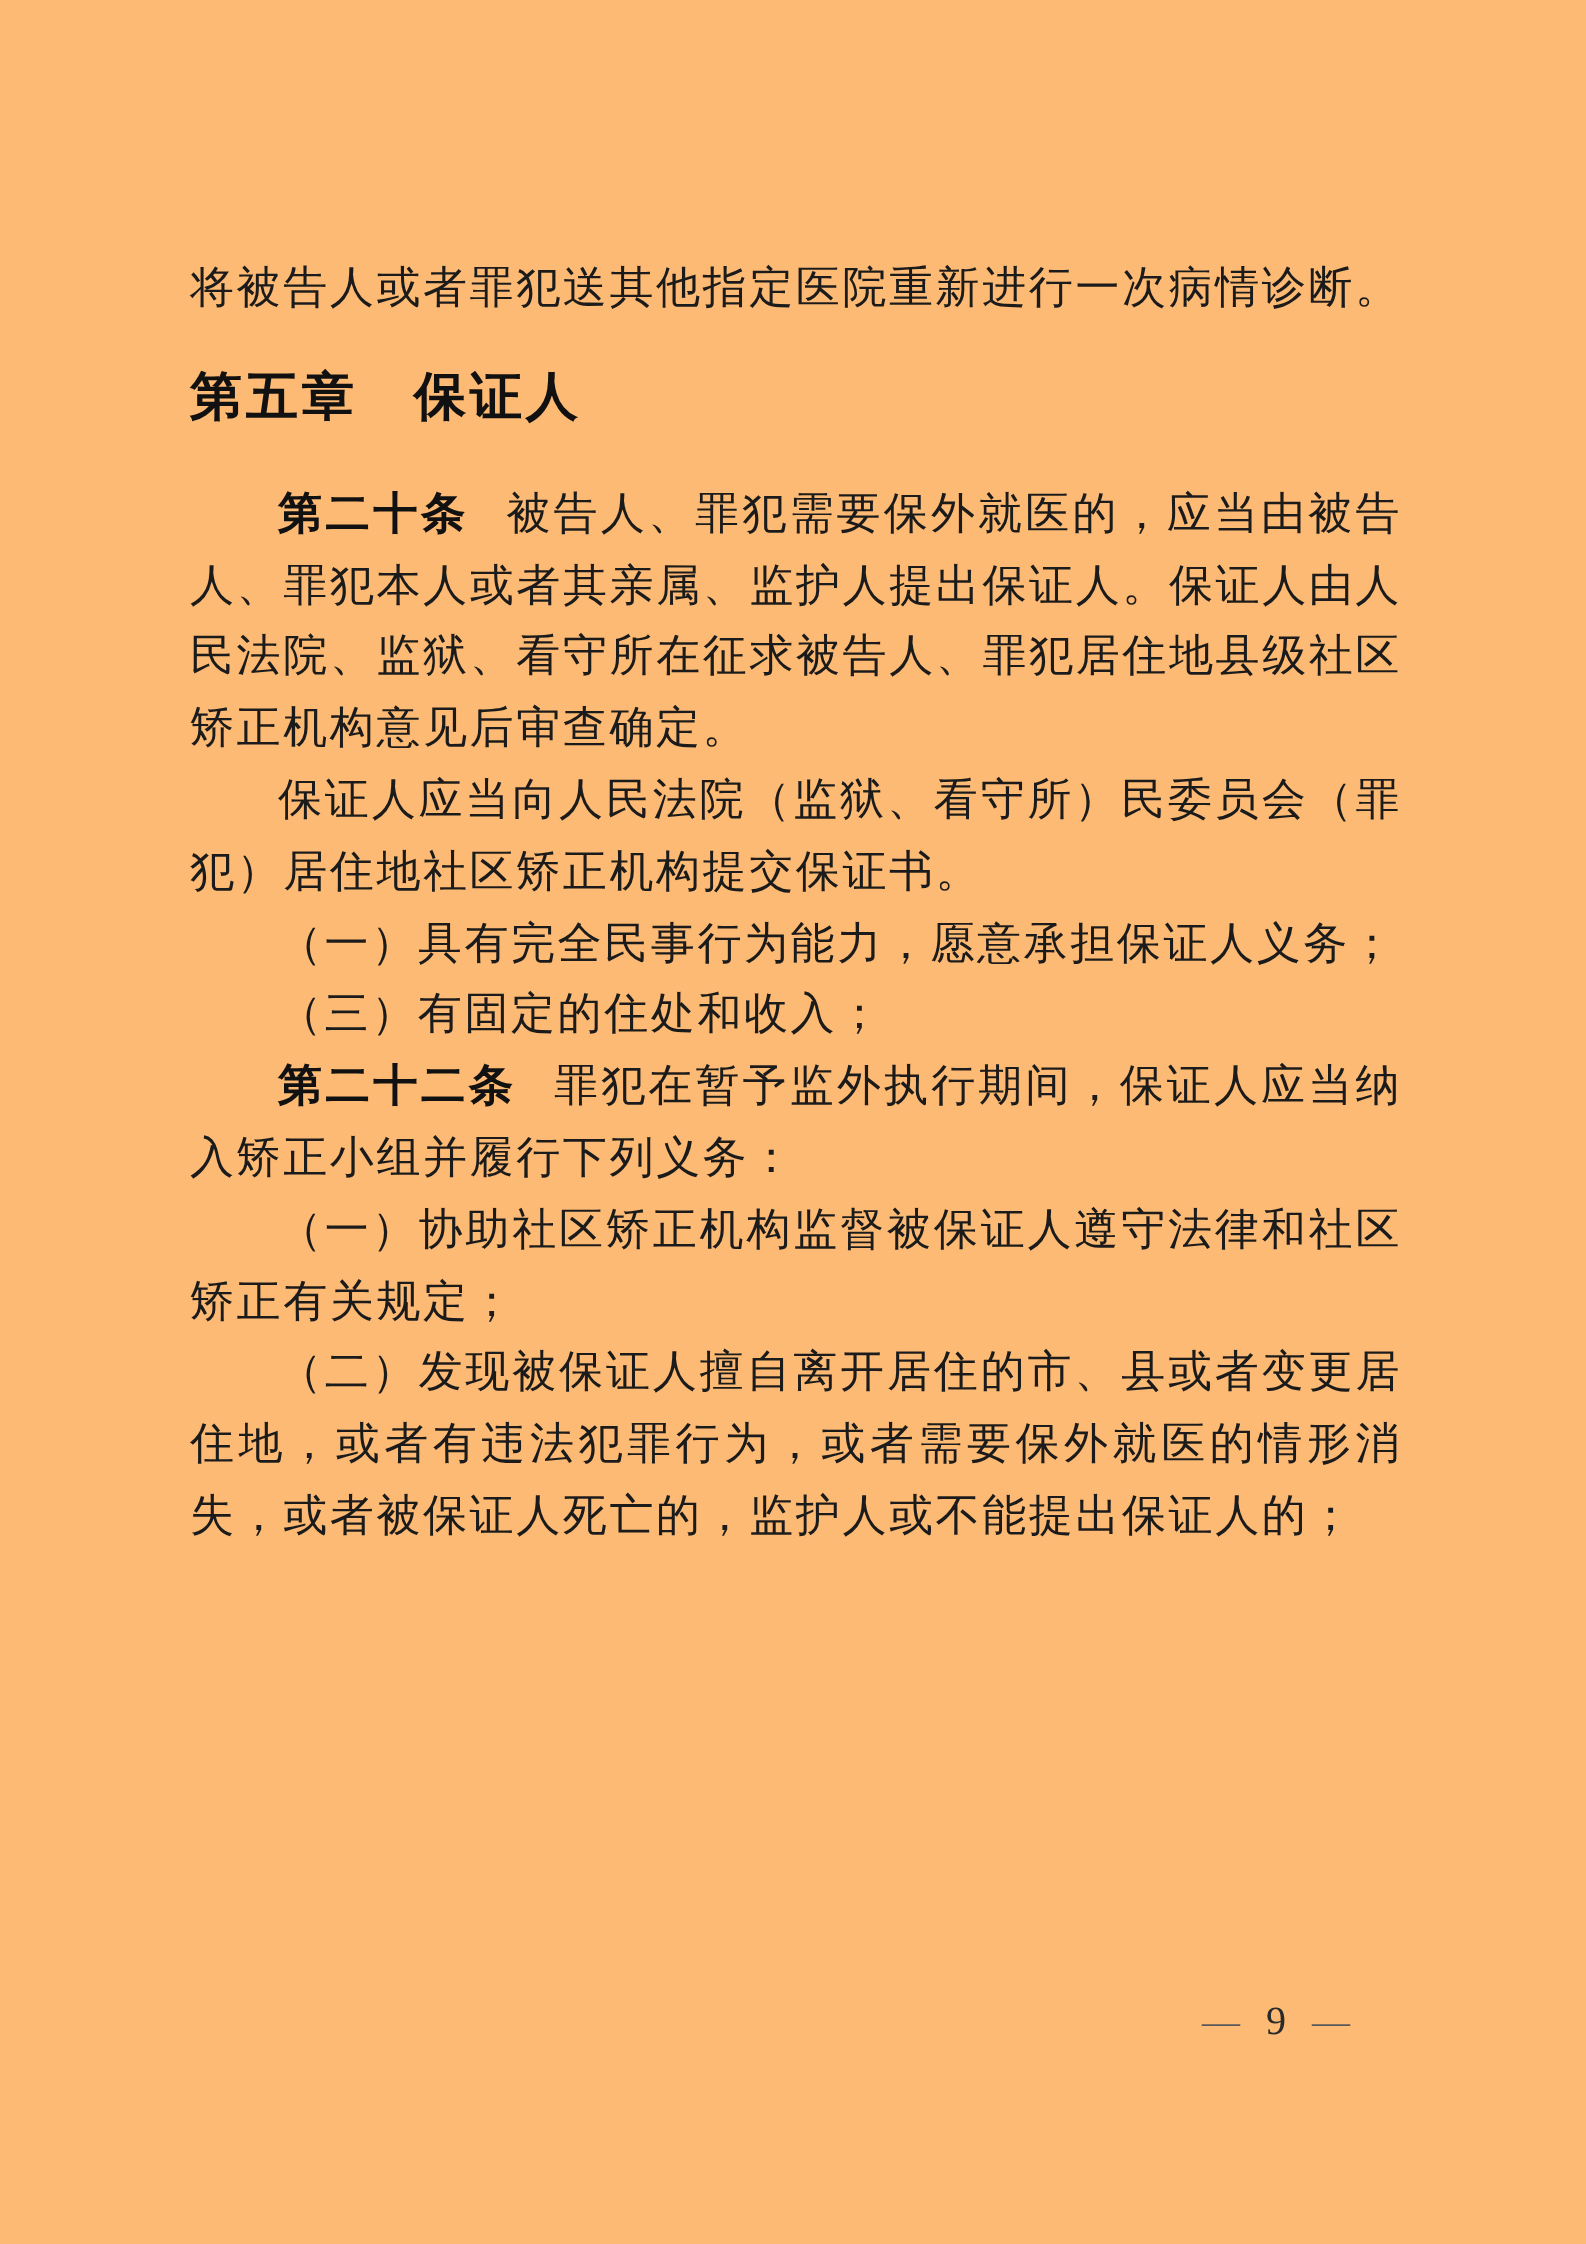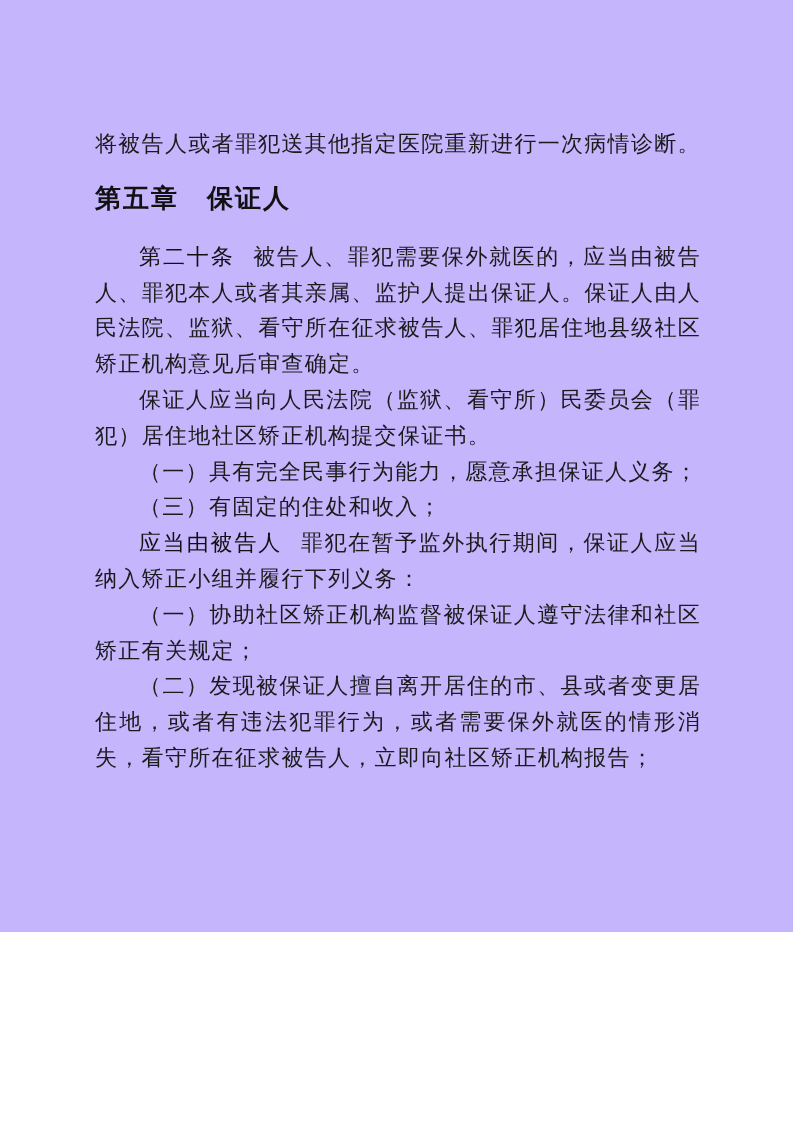--- a/index.html
+++ b/index.html
@@ -3,22 +3,22 @@
 <meta charset="utf-8">
 <style>
   html, body {
     margin: 0;
     padding: 0;
     background: #ffffff;
   }
   .page {
     position: relative;
     width: 793px;
-    height: 932px;
-    background: #c4b5fd;
+    height: 1122px;
+    background: #fdba74;
     font-family: "Liberation Serif", "DejaVu Serif", serif;
     color: #1b1b1b;
     overflow: hidden;
   }
   .content {
     position: absolute;
     left: 95px;
     top: 126px;
     width: 606px;
   }
@@ -29,21 +29,21 @@
     letter-spacing: 1.3px;
     text-align: justify;
     text-justify: inter-character;
     text-indent: 2em;
   }
   p.para.noindent {
     text-indent: 0;
   }
   .lead {
     font-family: "Liberation Sans", "DejaVu Sans", sans-serif;
-    font-weight: 400;
+    font-weight: 700;
     letter-spacing: 1.6px;
     margin-right: 0.85em;
     color: #111;
   }
   h2.chapter {
     margin: 18px 0 23px 0;
     text-align: left;
     font-family: "Liberation Sans", "DejaVu Sans", sans-serif;
     font-weight: 700;
     font-size: 26px;
@@ -82,25 +82,25 @@
 
     <p class="para">保证人应当向人民法院（监狱、看守所）民委员会（罪犯）居住地社区矫正机构提交保证书。</p>
 
 
     <p class="para">（一）具有完全民事行为能力，愿意承担保证人义务；</p>
 
 
     <p class="para">（三）有固定的住处和收入；</p>
 
 
-    <p class="para"><span class="lead">应当由被告人</span><span>罪犯在暂予监外执行期间，保证人应当纳入矫正小组并履行下列义务：</span></p>
+    <p class="para"><span class="lead">第二十二条</span><span>罪犯在暂予监外执行期间，保证人应当纳入矫正小组并履行下列义务：</span></p>
 
     <p class="para">（一）协助社区矫正机构监督被保证人遵守法律和社区矫正有关规定；</p>
 
-    <p class="para">（二）发现被保证人擅自离开居住的市、县或者变更居住地，或者有违法犯罪行为，或者需要保外就医的情形消失，看守所在征求被告人，立即向社区矫正机构报告；</p>
+    <p class="para">（二）发现被保证人擅自离开居住的市、县或者变更居住地，或者有违法犯罪行为，或者需要保外就医的情形消失，或者被保证人死亡的，监护人或不能提出保证人的；</p>
 
   </div>
 
   <div class="footer">
       <span class="dash">—</span>
       <span>9</span>
       <span class="dash">—</span>
     </div>
 </div>
 

